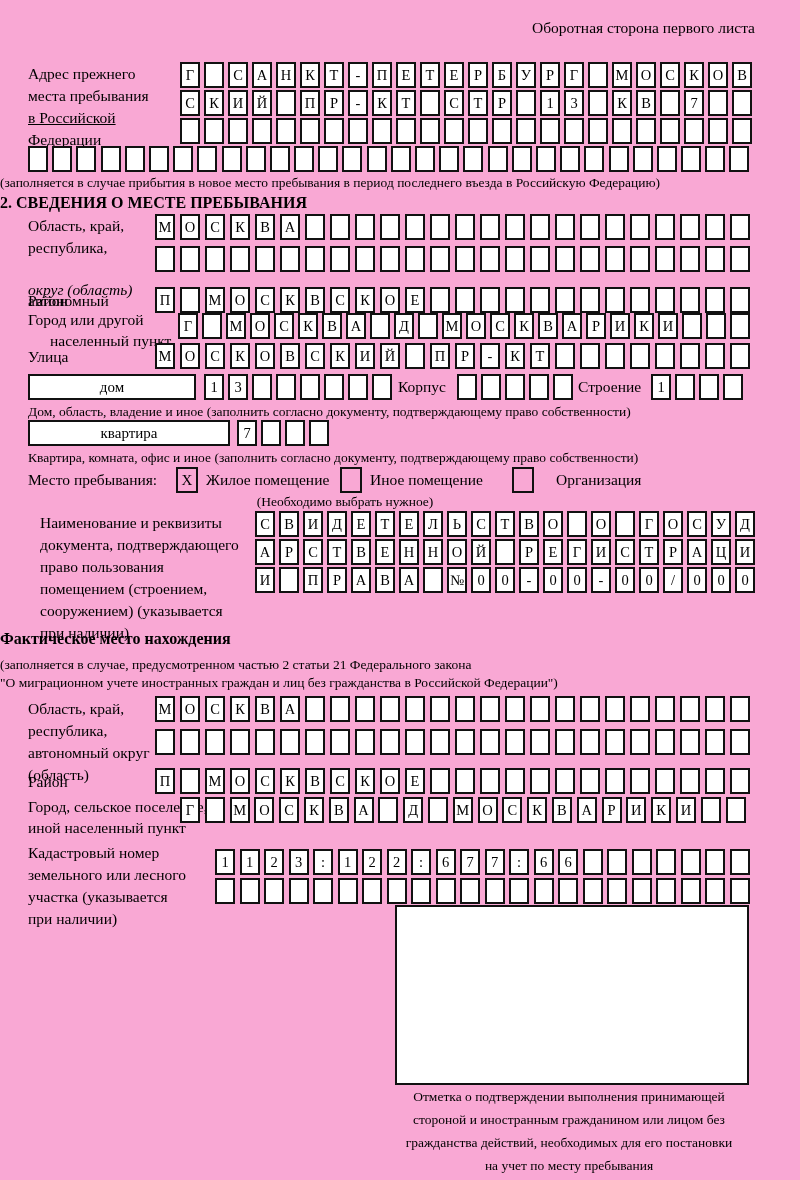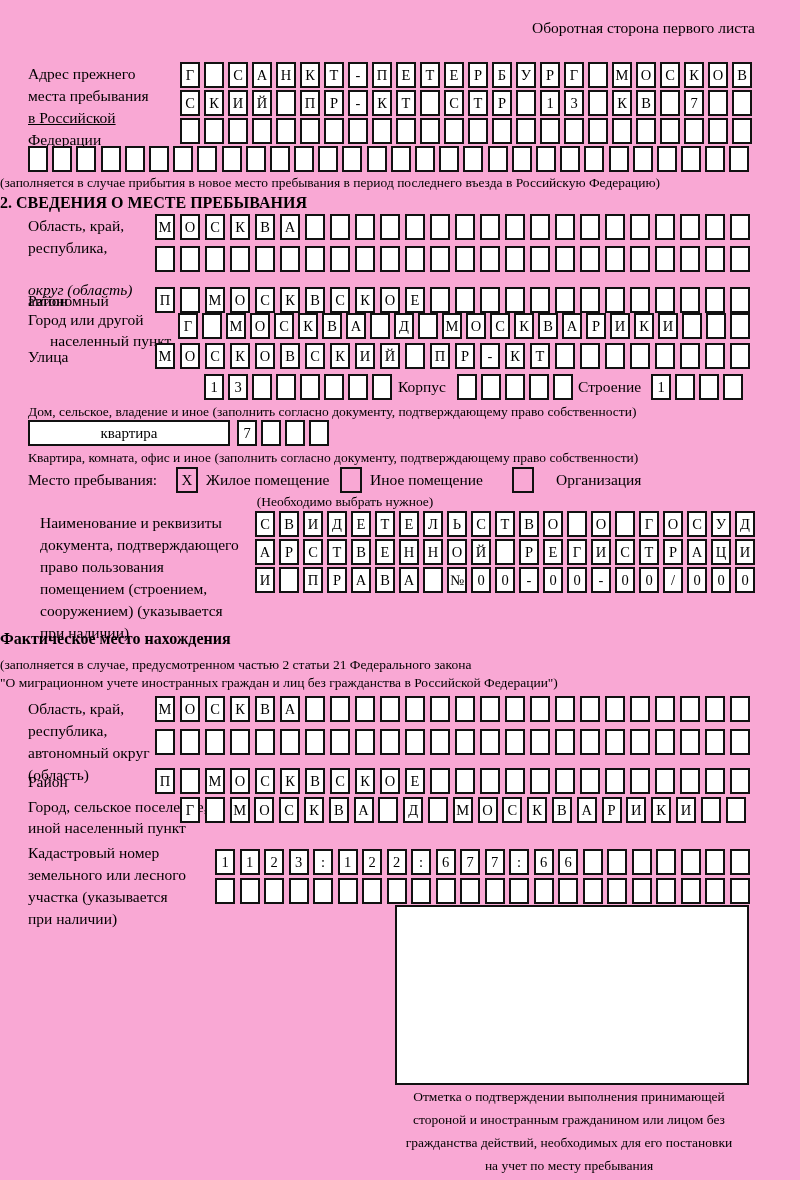--- a/index.html
+++ b/index.html
@@ -282,20 +282,21 @@
       <span class="cell"></span>
       <span class="cell"></span>
       <span class="cell"></span>
       <span class="cell"></span>
       <span class="cell"></span>
       <span class="cell"></span>
       <span class="cell"></span>
       <span class="cell"></span>
     </div>
 
+  <div class="labelbox" style="left:28px;top:374px;width:168px;">дом</div>
   <div class="cellrow" style="left:204px;top:374px;">
       <span class="cell">1</span>
       <span class="cell">3</span>
       <span class="cell"></span>
       <span class="cell"></span>
       <span class="cell"></span>
       <span class="cell"></span>
       <span class="cell"></span>
       <span class="cell"></span>
     </div>
@@ -307,21 +308,21 @@
       <span class="cell"></span>
       <span class="cell"></span>
     </div>
   <div class="abs lbl" style="left:578px;top:377px;">Строение</div>
   <div class="cellrow" style="left:651px;top:374px;">
       <span class="cell">1</span>
       <span class="cell"></span>
       <span class="cell"></span>
       <span class="cell"></span>
     </div>
-  <div class="abs cap" style="left:28px;top:404px;">Дом, сельское, владение и иное (заполнить согласно документу, подтверждающему право собственности)</div>
+  <div class="abs cap" style="left:28px;top:404px;">Дом, область, владение и иное (заполнить согласно документу, подтверждающему право собственности)</div>
 
   <div class="labelbox" style="left:28px;top:420px;width:202px;">квартира</div>
   <div class="cellrow" style="left:237px;top:420px;">
       <span class="cell">7</span>
       <span class="cell"></span>
       <span class="cell"></span>
       <span class="cell"></span>
     </div>
   <div class="abs cap" style="left:28px;top:450px;">Квартира, комната, офис и иное (заполнить согласно документу, подтверждающему право собственности)</div>
 

